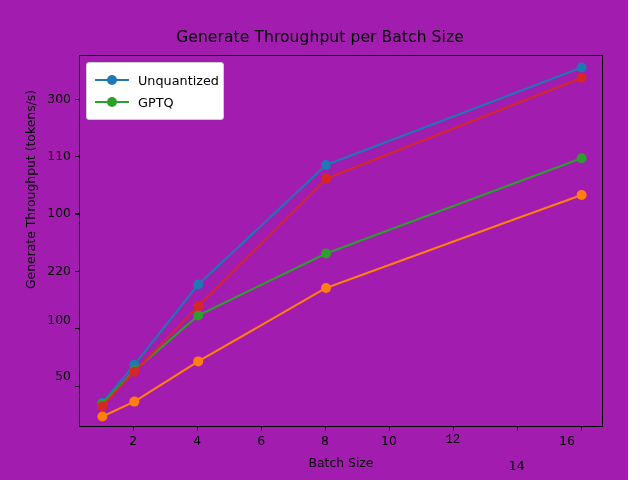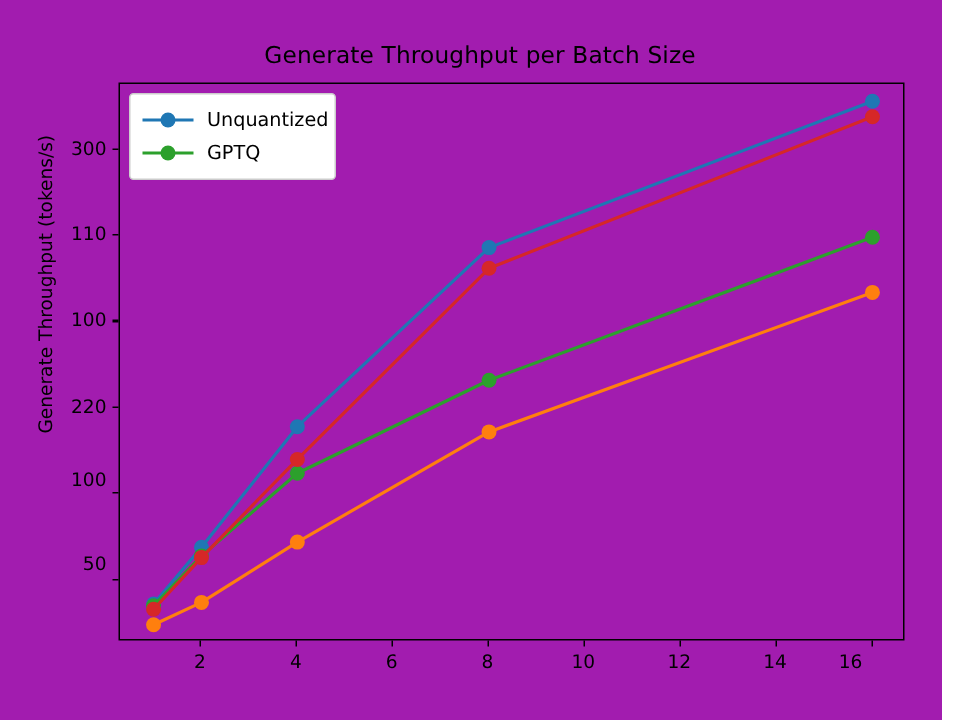--- a/index.html
+++ b/index.html
@@ -137,35 +137,36 @@
       <div class="ytick-mark" style="top: 270.852px;"></div>
       <div class="ytick-text" style="top: 270.852px;">220</div>
       <div class="ytick-mark" style="top: 213.444px;"></div>
       <div class="ytick-text" style="top: 213.444px;">100</div>
       <div class="ytick-mark" style="top: 156.037px;"></div>
       <div class="ytick-text" style="top: 156.037px;">110</div>
       <div class="ytick-mark" style="top: 98.6296px;"></div>
       <div class="ytick-text" style="top: 98.6296px;">300</div>
     </div>
 
+  <div id="x-axis-label">Batch Size</div>
   <div id="xticks-layer">
       <div class="xtick-mark" style="left: 133.317px;"></div>
       <div class="xtick-text" style="left: 113.317px;">2</div>
       <div class="xtick-mark" style="left: 197.22px;"></div>
       <div class="xtick-text" style="left: 177.22px;">4</div>
       <div class="xtick-mark" style="left: 261.122px;"></div>
       <div class="xtick-text" style="left: 241.122px;">6</div>
       <div class="xtick-mark" style="left: 325.024px;"></div>
       <div class="xtick-text" style="left: 305.024px;">8</div>
       <div class="xtick-mark" style="left: 388.927px;"></div>
       <div class="xtick-text" style="left: 368.927px;">10</div>
       <div class="xtick-mark" style="left: 452.829px;"></div>
-      <div class="xtick-text" style="left: 432.829px;">12</div>
+      <div class="xtick-text" style="left: 432.829px; font-family: Liberation Mono, monospace;">12</div>
       <div class="xtick-mark" style="left: 516.732px;"></div>
-      <div class="xtick-text" style="left: 496.732px;">14</div>
+      <div class="xtick-text" style="left: 496.732px; margin-top: 25px;">14</div>
       <div class="xtick-mark" style="left: 580.634px;"></div>
       <div class="xtick-text" style="left: 547px;">16</div>
     </div>
 
   <div id="plot-area">
     <svg id="plot-svg" width="524" height="372">
         <g>
           <polyline points="22.37,346.74 54.32,308.85 118.22,228.48 246.02,109.07 501.63,11.48" fill="none" stroke="#1f77b4" stroke-width="2.1" stroke-linecap="round" stroke-linejoin="round"></polyline>
           <circle cx="22.37" cy="346.74" r="5" fill="#1f77b4"></circle>
           <circle cx="54.32" cy="308.85" r="5" fill="#1f77b4"></circle>

